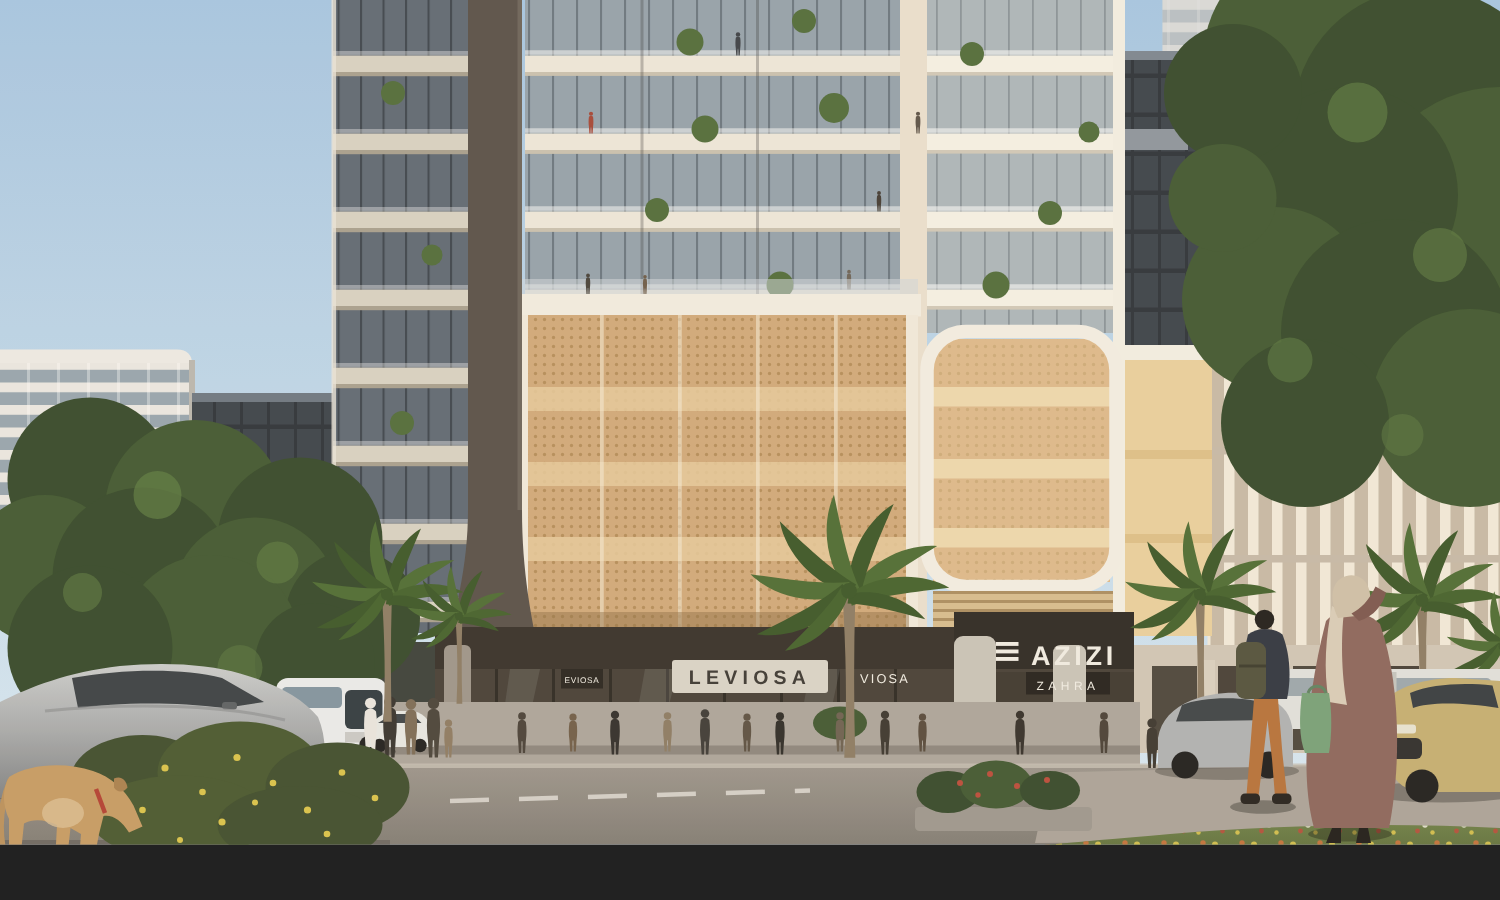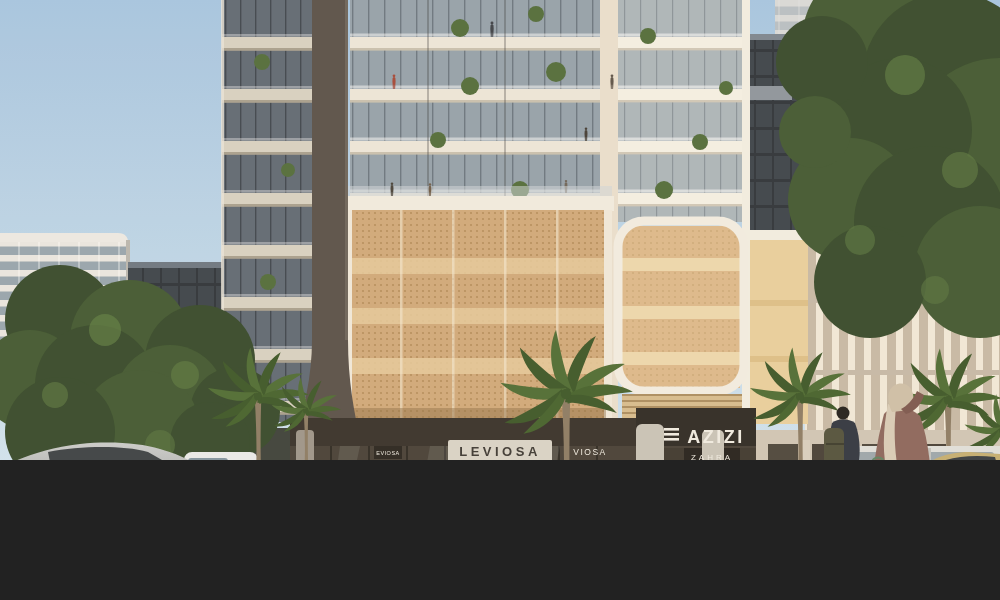--- a/index.html
+++ b/index.html
@@ -1,16 +1,16 @@
 <!DOCTYPE html>
 <html style="--slab: #ece7db; --pillar: #574f49; --fascia: #342f29; --mesh: #cfa87a; --meshLight: #e4c99c; --frameWhite: #f1ede3; --trunk: #8a7a63; --palm: #4c6b33; --grass: #5c6e3b; --road: #8e8983; --sidewalk: #aaa49b; --dog: #c49a63; --abaya: #8a655c; --hijab: #cdbfa8; --bag: #76a078; --signPanel: #d8d3c9; --signTextDark: #3a3733; --signTextLight: #efece4; --bus: #e9ebec; --carSilver: #aeb1b3; --carGold: #c3ae72; --van: #dfe0dd; --tree: #33482a; --treeMid: #3f5731; --treeLight: #5b7a41;"><head>
 <meta charset="utf-8">
 <style>
   html,body{margin:0;padding:0;background:#222;}
-  .stage{position:relative;width:1000px;height:460px;overflow:hidden;font-family:"Liberation Sans",sans-serif;}
+  .stage{position:relative;width:1000px;height:563px;overflow:hidden;font-family:"Liberation Sans",sans-serif;}
   svg{display:block}
   text{font-family:"Liberation Sans",sans-serif;}
   .pillar{fill:var(--pillar);}
   .fascia{fill:var(--fascia);}
   .trunk{fill:var(--trunk);}
   .sidewalkFill{fill:var(--sidewalk);}
   .dogFill{fill:var(--dog);}
   .abaya{fill:var(--abaya);}
   .hijab{fill:var(--hijab);}
   .bag{fill:var(--bag);}

